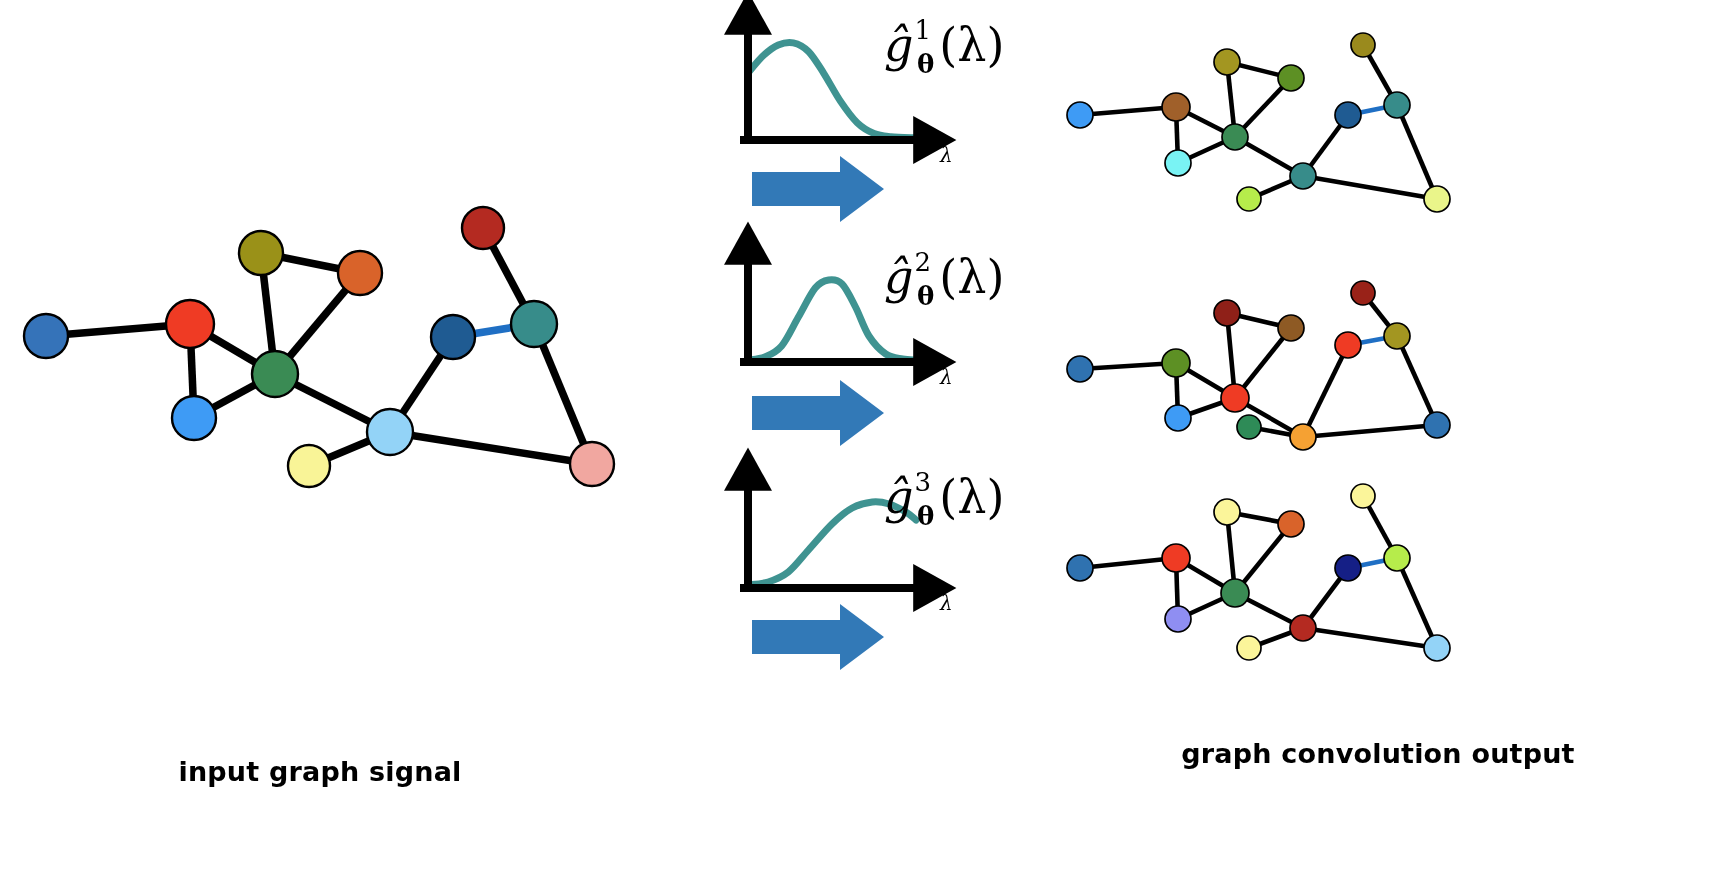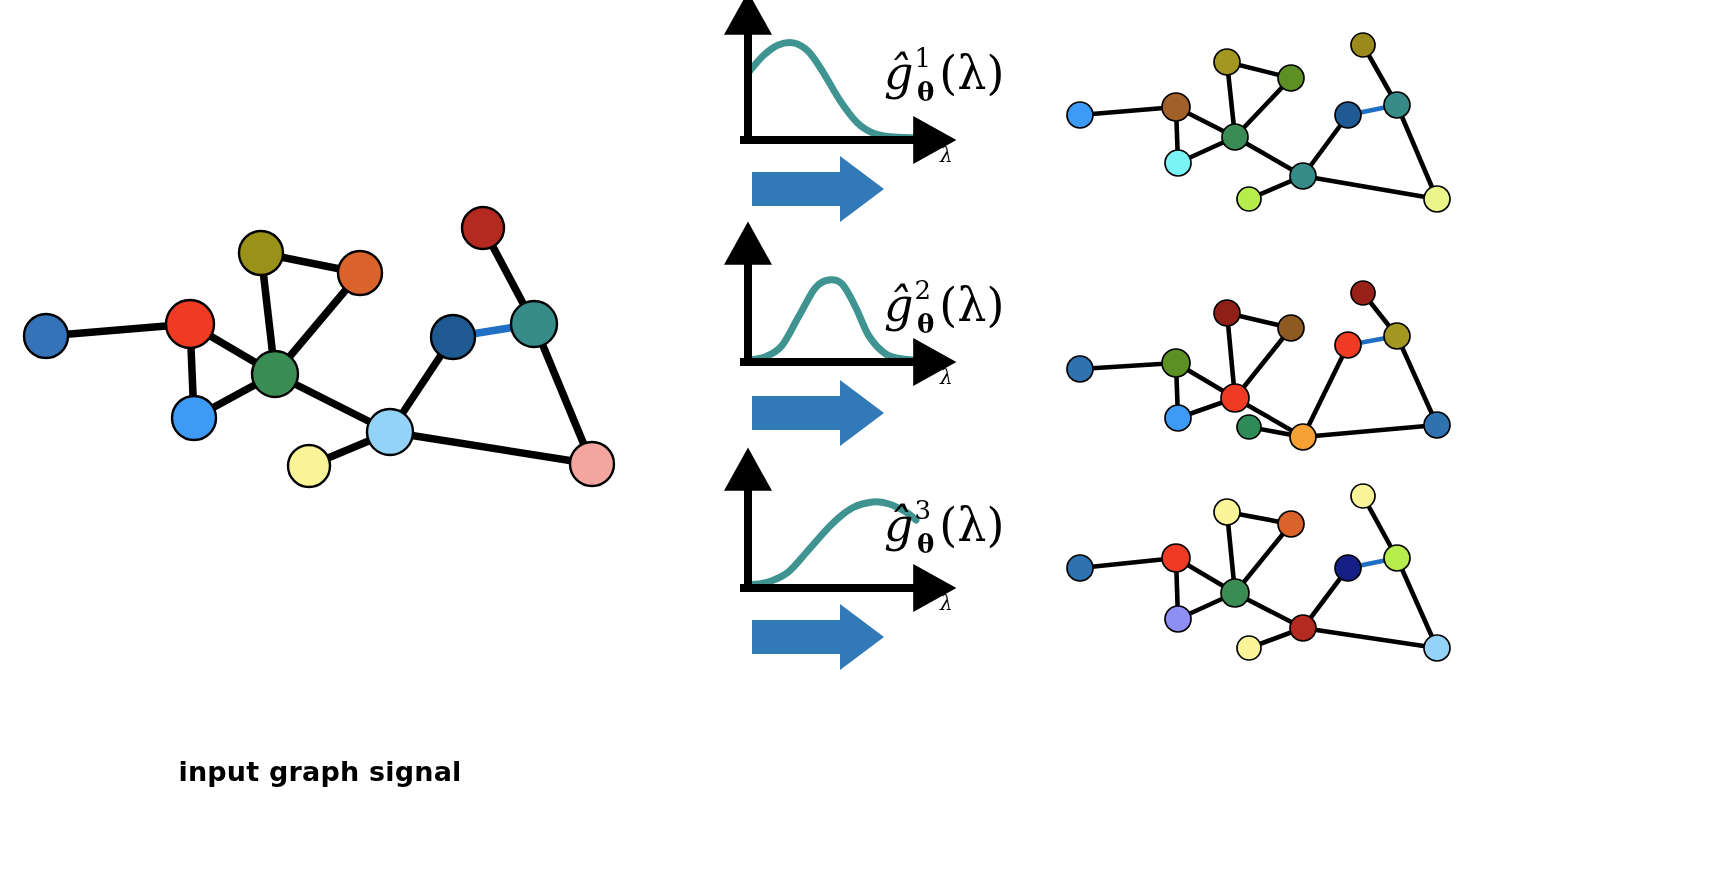--- a/index.html
+++ b/index.html
@@ -33,21 +33,20 @@
     text-align: center;
   }
   #caption-input  { left: 0px;    top: 756px; width: 640px; }
   #caption-filter { left: 660px;  top: 738px; width: 380px; }
   #caption-output { left: 1040px; top: 738px; width: 676px; }
   .mathlabel {
     position: absolute;
     font-family: "DejaVu Serif", serif;
     color: #000000;
     white-space: nowrap;
-    margin-top: 28px;
   }
   svg { display: block; }
 </style>
 </head>
 <body>
 
 <div id="figure">
 
   <svg id="canvas" width="1716" height="880" viewBox="0 0 1716 880">
     <defs>
@@ -193,14 +192,15 @@
         <circle cx="1363" cy="496" r="12" fill="#fbf59a" stroke="#000000" stroke-width="1.7"></circle>
         <circle cx="1437" cy="648" r="13" fill="#93d3f7" stroke="#000000" stroke-width="1.7"></circle>
       </g>
   </svg>
 
   <div class="mathlabel" id="label-filter-1" style="left:884px; top:18px;"><span style="font-size: 46px; font-style: italic; position: relative;">ĝ</span><span style="font-size: 26px; position: relative; top: -22px; left: 1px;">1</span><span style="font-size: 26px; font-weight: bold; position: relative; top: 12px; left: -13px;">θ</span><span style="font-size: 46px; position: relative; left: -8px;">(λ)</span></div>
   <div class="mathlabel" id="label-filter-2" style="left:884px; top:250px;"><span style="font-size: 46px; font-style: italic; position: relative;">ĝ</span><span style="font-size: 26px; position: relative; top: -22px; left: 1px;">2</span><span style="font-size: 26px; font-weight: bold; position: relative; top: 12px; left: -13px;">θ</span><span style="font-size: 46px; position: relative; left: -8px;">(λ)</span></div>
   <div class="mathlabel" id="label-filter-3" style="left:884px; top:470px;"><span style="font-size: 46px; font-style: italic; position: relative;">ĝ</span><span style="font-size: 26px; position: relative; top: -22px; left: 1px;">3</span><span style="font-size: 26px; font-weight: bold; position: relative; top: 12px; left: -13px;">θ</span><span style="font-size: 46px; position: relative; left: -8px;">(λ)</span></div>
 
   <div class="caption" id="caption-input">input graph signal</div>
+  <div class="caption" id="caption-output">graph convolution output</div>
 
 </div>
 
 </body></html>

